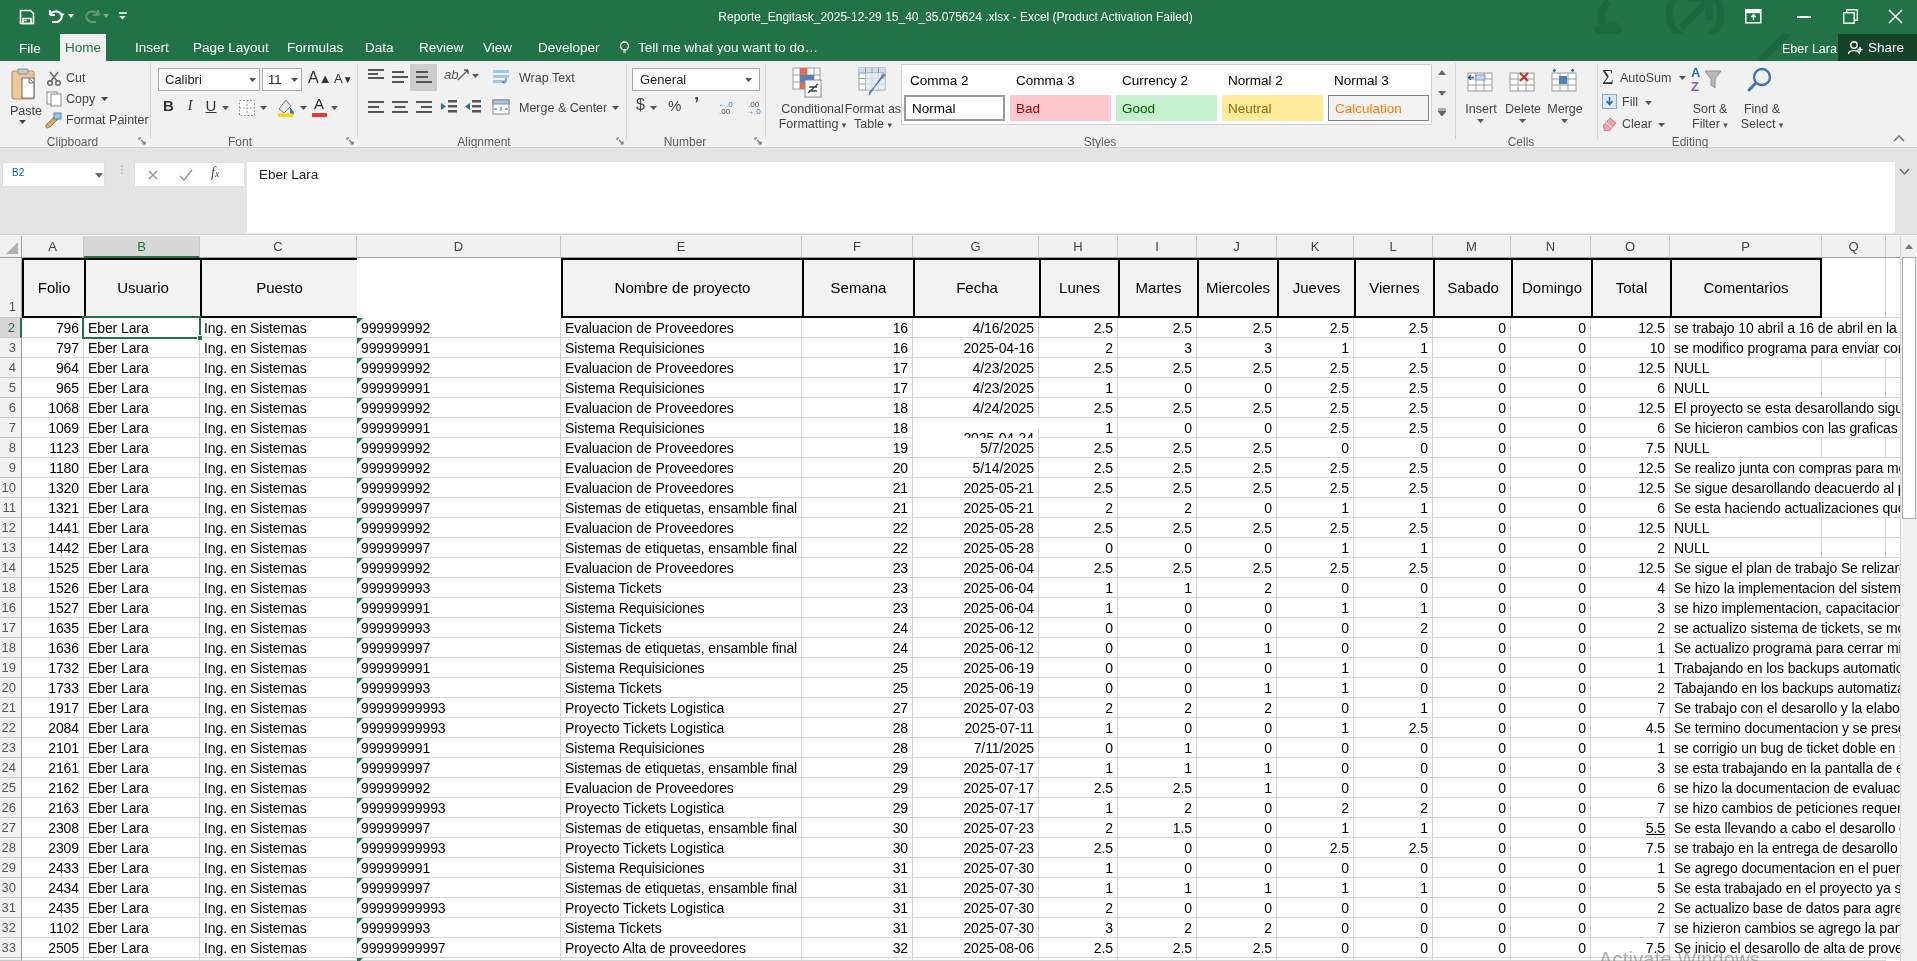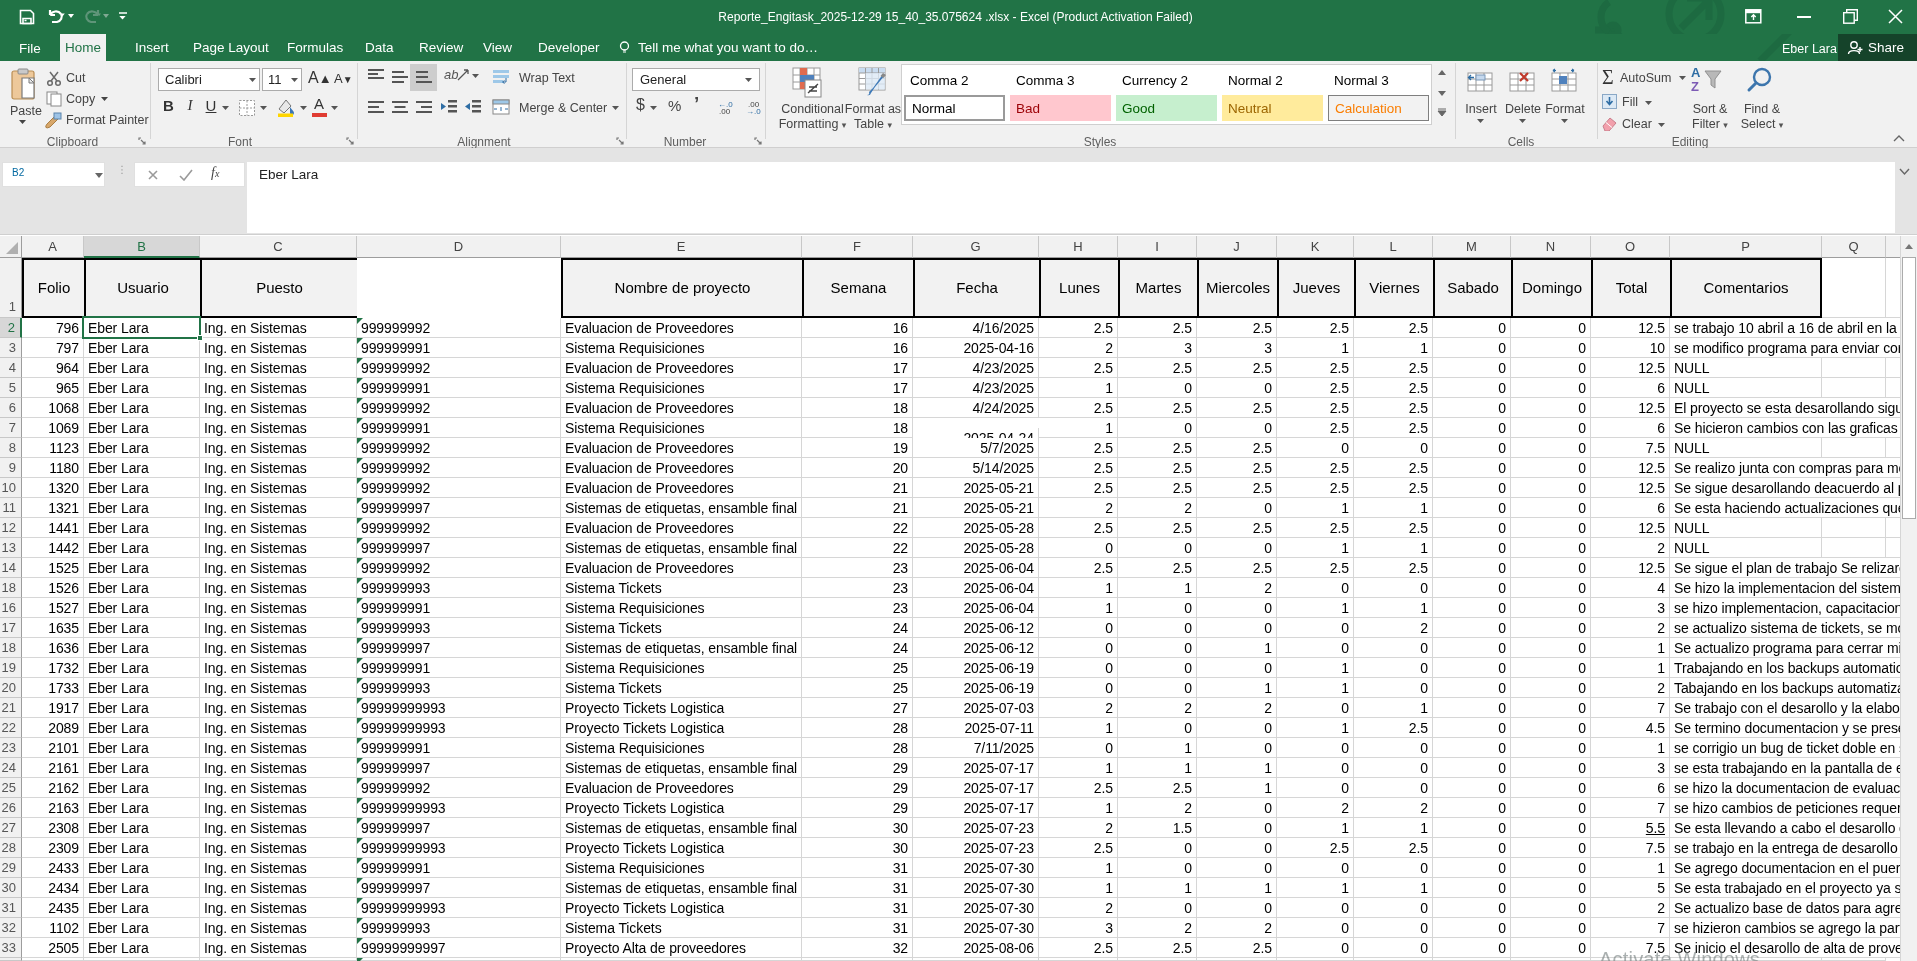--- a/index.html
+++ b/index.html
@@ -331,21 +331,21 @@
       <div style="left:1494px;top:41px;width:58px;text-align:center;font-size:12.5px;color:#444;">Delete</div>
       <svg style="position:absolute;left:1519px;top:58px" width="8" height="5">
         <path d="M0 0 h7 L3.5 4 Z" fill="#555"></path>
       </svg>
       <svg style="position:absolute;left:1550px;top:6px" width="28" height="26" viewBox="0 0 28 26">
  <rect x="2" y="6" width="24" height="18" fill="#fff" stroke="#9a9a9a"></rect>
  <path d="M2 12 h24 M2 18 h24 M10 6 v18 M18 6 v18" stroke="#9a9a9a" fill="none"></path>
  <rect x="9" y="9" width="8" height="8" fill="#4f81bd"></rect>
         <path d="M3 3.5 l3 0 M24 3.5 l-3 0 M3 3.5 l2 -1.5 M3 3.5 l2 1.5 M24 3.5 l-2 -1.5 M24 3.5 l-2 1.5" stroke="#2e6da4" stroke-width="1.2" fill="none"></path>
       </svg>
-      <div style="left:1536px;top:41px;width:58px;text-align:center;font-size:12.5px;color:#444;">Format</div>
+      <div style="left:1536px;top:41px;width:58px;text-align:center;font-size:12.5px;color:#444;">Merge</div>
       <svg style="position:absolute;left:1561px;top:58px" width="8" height="5">
         <path d="M0 0 h7 L3.5 4 Z" fill="#555"></path>
       </svg>
       <div style="left:1486px;top:74px;width:70px;height:12px;text-align:center;font-size:12px;color:#5e5e5e;">Cells</div>
       <div style="left:1597px;top:2px;width:1px;height:76px;background:#d5d5d5;"></div>
       <div style="left:1602px;top:5px;font-size:20px;color:#333;font-family:Liberation Serif,serif;">Σ</div>
       <div style="left:1620px;top:10px;font-size:12.5px;color:#444;">AutoSum</div>
       <svg style="position:absolute;left:1679px;top:15px" width="8" height="5">
         <path d="M0 0 h7 L3.5 4 Z" fill="#555"></path>
       </svg>
@@ -806,21 +806,21 @@
       <div class="cell" style="left:913px;top:698px;width:126px;height:20px;text-align:right;padding:2px 4px 0 0;">2025-07-03</div>
       <div class="cell" style="left:1039px;top:698px;width:79px;height:20px;text-align:right;padding:2px 4px 0 0;">2</div>
       <div class="cell" style="left:1118px;top:698px;width:79px;height:20px;text-align:right;padding:2px 4px 0 0;">2</div>
       <div class="cell" style="left:1197px;top:698px;width:80px;height:20px;text-align:right;padding:2px 4px 0 0;">2</div>
       <div class="cell" style="left:1277px;top:698px;width:77px;height:20px;text-align:right;padding:2px 4px 0 0;">0</div>
       <div class="cell" style="left:1354px;top:698px;width:79px;height:20px;text-align:right;padding:2px 4px 0 0;">1</div>
       <div class="cell" style="left:1433px;top:698px;width:78px;height:20px;text-align:right;padding:2px 4px 0 0;">0</div>
       <div class="cell" style="left:1511px;top:698px;width:80px;height:20px;text-align:right;padding:2px 4px 0 0;">0</div>
       <div class="cell" style="left:1591px;top:698px;width:79px;height:20px;text-align:right;padding:2px 4px 0 0;">7</div>
       <div class="cell" style="left:1670px;top:698px;width:230px;height:20px;padding:2px 0 0 4px;white-space:nowrap;overflow:hidden;border-right:0;">Se trabajo con el desarollo y la elaboracion de</div>
-      <div class="cell" style="left:22px;top:718px;width:62px;height:20px;text-align:right;padding:2px 4px 0 0;">2089</div>
+      <div class="cell" style="left:22px;top:718px;width:62px;height:20px;text-align:right;padding:2px 4px 0 0;">2084</div>
       <div class="cell" style="left:84px;top:718px;width:116px;height:20px;padding:2px 0 0 4px;">Eber Lara</div>
       <div class="cell" style="left:200px;top:718px;width:157px;height:20px;padding:2px 0 0 4px;">Ing. en Sistemas</div>
       <div class="cell" style="left:357px;top:718px;width:204px;height:20px;padding:2px 0 0 4px;"><i style="position:absolute;left:0;top:0;width:0;height:0;border-top:6px solid #217346;border-right:6px solid transparent;"></i>99999999993</div>
       <div class="cell" style="left:561px;top:718px;width:241px;height:20px;padding:2px 0 0 4px;white-space:nowrap;overflow:hidden;">Proyecto Tickets Logistica</div>
       <div class="cell" style="left:802px;top:718px;width:111px;height:20px;text-align:right;padding:2px 4px 0 0;">28</div>
       <div class="cell" style="left:913px;top:718px;width:126px;height:20px;text-align:right;padding:2px 4px 0 0;">2025-07-11</div>
       <div class="cell" style="left:1039px;top:718px;width:79px;height:20px;text-align:right;padding:2px 4px 0 0;">1</div>
       <div class="cell" style="left:1118px;top:718px;width:79px;height:20px;text-align:right;padding:2px 4px 0 0;">0</div>
       <div class="cell" style="left:1197px;top:718px;width:80px;height:20px;text-align:right;padding:2px 4px 0 0;">0</div>
       <div class="cell" style="left:1277px;top:718px;width:77px;height:20px;text-align:right;padding:2px 4px 0 0;">1</div>

